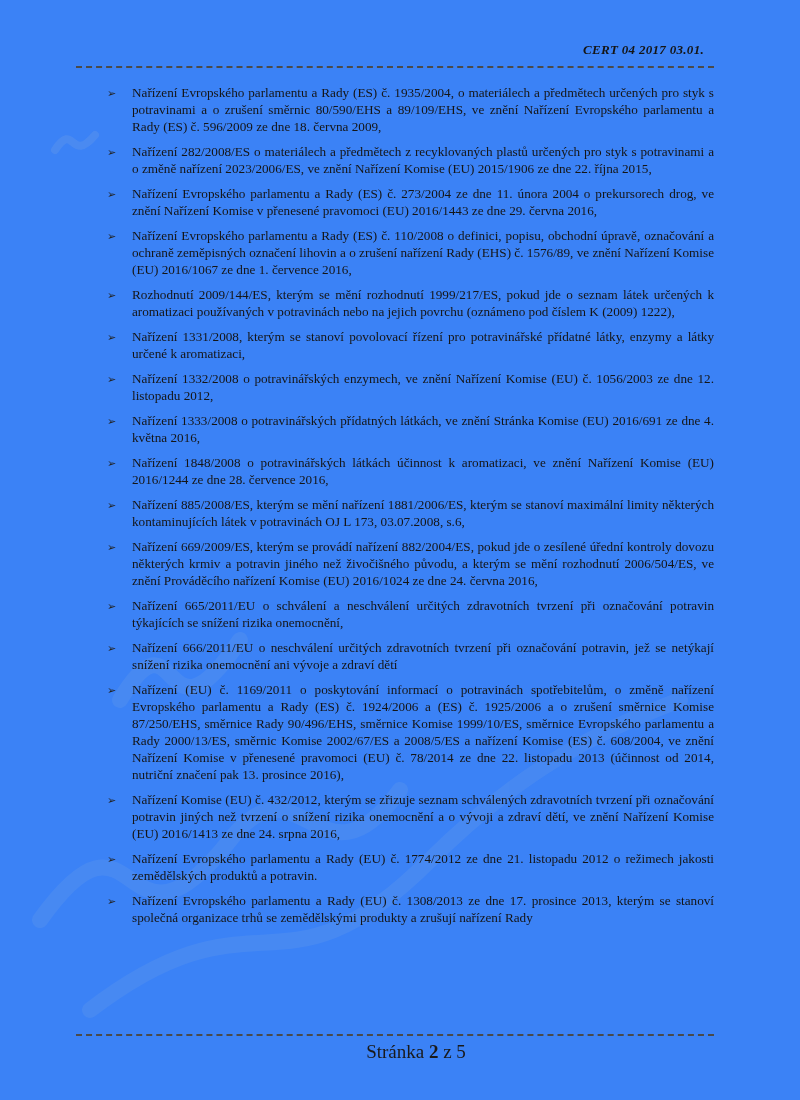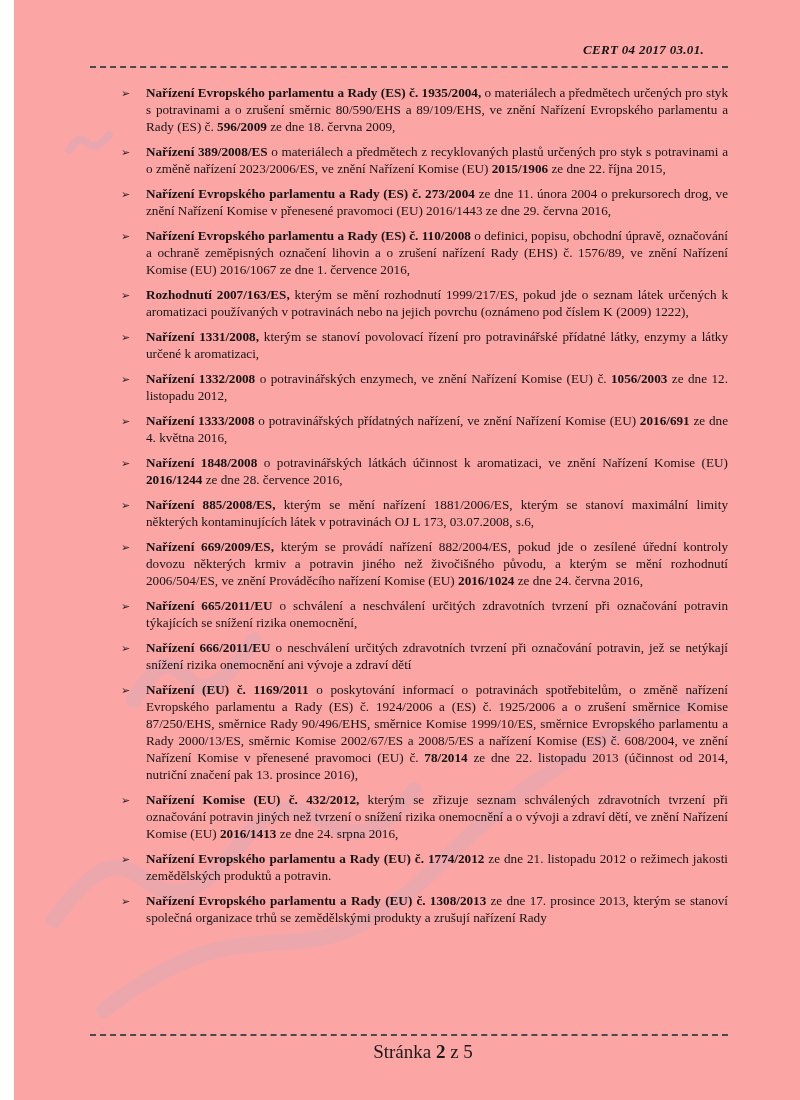--- a/index.html
+++ b/index.html
@@ -8,22 +8,21 @@
     width: 800px;
     height: 1100px;
     background: #ffffff;
     font-family: "Liberation Serif", serif;
     color: #151515;
     overflow: hidden;
   }
   .page {
     position: absolute;
     inset: 0;
-    background: #fca5a5;
-    margin-left: 14px;
+    background: #3b82f6;
   }
   .watermark {
     position: absolute;
     left: 0;
     top: 0;
     pointer-events: none;
   }
   .header {
     position: absolute;
     top: 42px;
@@ -60,21 +59,21 @@
     line-height: 17px;
   }
   li.item .bullet {
     position: absolute;
     left: 1px;
     top: 1px;
     font-family: "DejaVu Sans", sans-serif;
     font-size: 11px;
     color: #222;
   }
-  .b { font-weight: bold; }
+  .b { font-weight: normal; }
   .footer {
     position: absolute;
     top: 1041px;
     left: 16px;
     width: 100%;
     text-align: center;
     font-size: 19px;
     color: #1a1a1a;
   }
   .footer .num-bold { font-weight: bold; }
@@ -96,27 +95,27 @@
   </svg>
 
   <div class="header">
     <span>CERT 04 2017 03.01.</span>
   </div>
 
   <div class="rule header-rule"></div>
 
   <ul class="reg-list" id="reg-list">
       <li class="item"><span class="bullet">➢</span><span><span class="b">Nařízení Evropského parlamentu a Rady (ES) č. 1935/2004,</span><span> o materiálech a předmětech určených pro styk s potravinami a o zrušení směrnic 80/590/EHS a 89/109/EHS, ve znění Nařízení Evropského parlamentu a Rady (ES) č. </span><span class="b">596/2009</span><span> ze dne 18. června 2009,</span></span></li>
-      <li class="item"><span class="bullet">➢</span><span><span class="b">Nařízení 389/2008/ES</span><span> o materiálech a předmětech z recyklovaných plastů určených pro styk s potravinami a o změně nařízení 2023/2006/ES, ve znění Nařízení Komise (EU) </span><span class="b">2015/1906</span><span> ze dne 22. října 2015,</span></span></li>
+      <li class="item"><span class="bullet">➢</span><span><span class="b">Nařízení 282/2008/ES</span><span> o materiálech a předmětech z recyklovaných plastů určených pro styk s potravinami a o změně nařízení 2023/2006/ES, ve znění Nařízení Komise (EU) </span><span class="b">2015/1906</span><span> ze dne 22. října 2015,</span></span></li>
       <li class="item"><span class="bullet">➢</span><span><span class="b">Nařízení Evropského parlamentu a Rady (ES) č. 273/2004</span><span> ze dne 11. února 2004 o prekursorech drog, ve znění Nařízení Komise v přenesené pravomoci (EU) 2016/1443 ze dne 29. června 2016,</span></span></li>
       <li class="item"><span class="bullet">➢</span><span><span class="b">Nařízení Evropského parlamentu a Rady (ES) č. 110/2008</span><span> o definici, popisu, obchodní úpravě, označování a ochraně zeměpisných označení lihovin a o zrušení nařízení Rady (EHS) č. 1576/89, ve znění Nařízení Komise (EU) 2016/1067 ze dne 1. července 2016,</span></span></li>
-      <li class="item"><span class="bullet">➢</span><span><span class="b">Rozhodnutí 2007/163/ES,</span><span> kterým se mění rozhodnutí 1999/217/ES, pokud jde o seznam látek určených k aromatizaci používaných v potravinách nebo na jejich povrchu (oznámeno pod číslem K (2009) 1222),</span></span></li>
+      <li class="item"><span class="bullet">➢</span><span><span class="b">Rozhodnutí 2009/144/ES,</span><span> kterým se mění rozhodnutí 1999/217/ES, pokud jde o seznam látek určených k aromatizaci používaných v potravinách nebo na jejich povrchu (oznámeno pod číslem K (2009) 1222),</span></span></li>
       <li class="item"><span class="bullet">➢</span><span><span class="b">Nařízení 1331/2008,</span><span> kterým se stanoví povolovací řízení pro potravinářské přídatné látky, enzymy a látky určené k aromatizaci,</span></span></li>
       <li class="item"><span class="bullet">➢</span><span><span class="b">Nařízení 1332/2008</span><span> o potravinářských enzymech, ve znění Nařízení Komise (EU) č. </span><span class="b">1056/2003</span><span> ze dne 12. listopadu 2012,</span></span></li>
-      <li class="item"><span class="bullet">➢</span><span><span class="b">Nařízení 1333/2008</span><span> o potravinářských přídatných nařízení, ve znění Nařízení Komise (EU) </span><span class="b">2016/691</span><span> ze dne 4. května 2016,</span></span></li>
+      <li class="item"><span class="bullet">➢</span><span><span class="b">Nařízení 1333/2008</span><span> o potravinářských přídatných látkách, ve znění Stránka Komise (EU) </span><span class="b">2016/691</span><span> ze dne 4. května 2016,</span></span></li>
       <li class="item"><span class="bullet">➢</span><span><span class="b">Nařízení 1848/2008</span><span> o potravinářských látkách účinnost k aromatizaci, ve znění Nařízení Komise (EU) </span><span class="b">2016/1244</span><span> ze dne 28. července 2016,</span></span></li>
       <li class="item"><span class="bullet">➢</span><span><span class="b">Nařízení 885/2008/ES,</span><span> kterým se mění nařízení 1881/2006/ES, kterým se stanoví maximální limity některých kontaminujících látek v potravinách OJ L 173, 03.07.2008, s.6,</span></span></li>
       <li class="item"><span class="bullet">➢</span><span><span class="b">Nařízení 669/2009/ES,</span><span> kterým se provádí nařízení 882/2004/ES, pokud jde o zesílené úřední kontroly dovozu některých krmiv a potravin jiného než živočišného původu, a kterým se mění rozhodnutí 2006/504/ES, ve znění Prováděcího nařízení Komise (EU) </span><span class="b">2016/1024</span><span> ze dne 24. června 2016,</span></span></li>
       <li class="item"><span class="bullet">➢</span><span><span class="b">Nařízení 665/2011/EU</span><span> o schválení a neschválení určitých zdravotních tvrzení při označování potravin týkajících se snížení rizika onemocnění,</span></span></li>
       <li class="item"><span class="bullet">➢</span><span><span class="b">Nařízení 666/2011/EU</span><span> o neschválení určitých zdravotních tvrzení při označování potravin, jež se netýkají snížení rizika onemocnění ani vývoje a zdraví dětí</span></span></li>
       <li class="item"><span class="bullet">➢</span><span><span class="b">Nařízení (EU) č. 1169/2011</span><span> o poskytování informací o potravinách spotřebitelům, o změně nařízení Evropského parlamentu a Rady (ES) č. 1924/2006 a (ES) č. 1925/2006 a o zrušení směrnice Komise 87/250/EHS, směrnice Rady 90/496/EHS, směrnice Komise 1999/10/ES, směrnice Evropského parlamentu a Rady 2000/13/ES, směrnic Komise 2002/67/ES a 2008/5/ES a nařízení Komise (ES) č. 608/2004, ve znění Nařízení Komise v přenesené pravomoci (EU) č. </span><span class="b">78/2014</span><span> ze dne 22. listopadu 2013 (účinnost od 2014, nutriční značení pak 13. prosince 2016),</span></span></li>
       <li class="item"><span class="bullet">➢</span><span><span class="b">Nařízení Komise (EU) č. 432/2012,</span><span> kterým se zřizuje seznam schválených zdravotních tvrzení při označování potravin jiných než tvrzení o snížení rizika onemocnění a o vývoji a zdraví dětí, ve znění Nařízení Komise (EU) </span><span class="b">2016/1413</span><span> ze dne 24. srpna 2016,</span></span></li>
       <li class="item"><span class="bullet">➢</span><span><span class="b">Nařízení Evropského parlamentu a Rady (EU) č. 1774/2012</span><span> ze dne 21. listopadu 2012 o režimech jakosti zemědělských produktů a potravin.</span></span></li>
       <li class="item"><span class="bullet">➢</span><span><span class="b">Nařízení Evropského parlamentu a Rady (EU) č. 1308/2013</span><span> ze dne 17. prosince 2013, kterým se stanoví společná organizace trhů se zemědělskými produkty a zrušují nařízení Rady</span></span></li>
     </ul>

